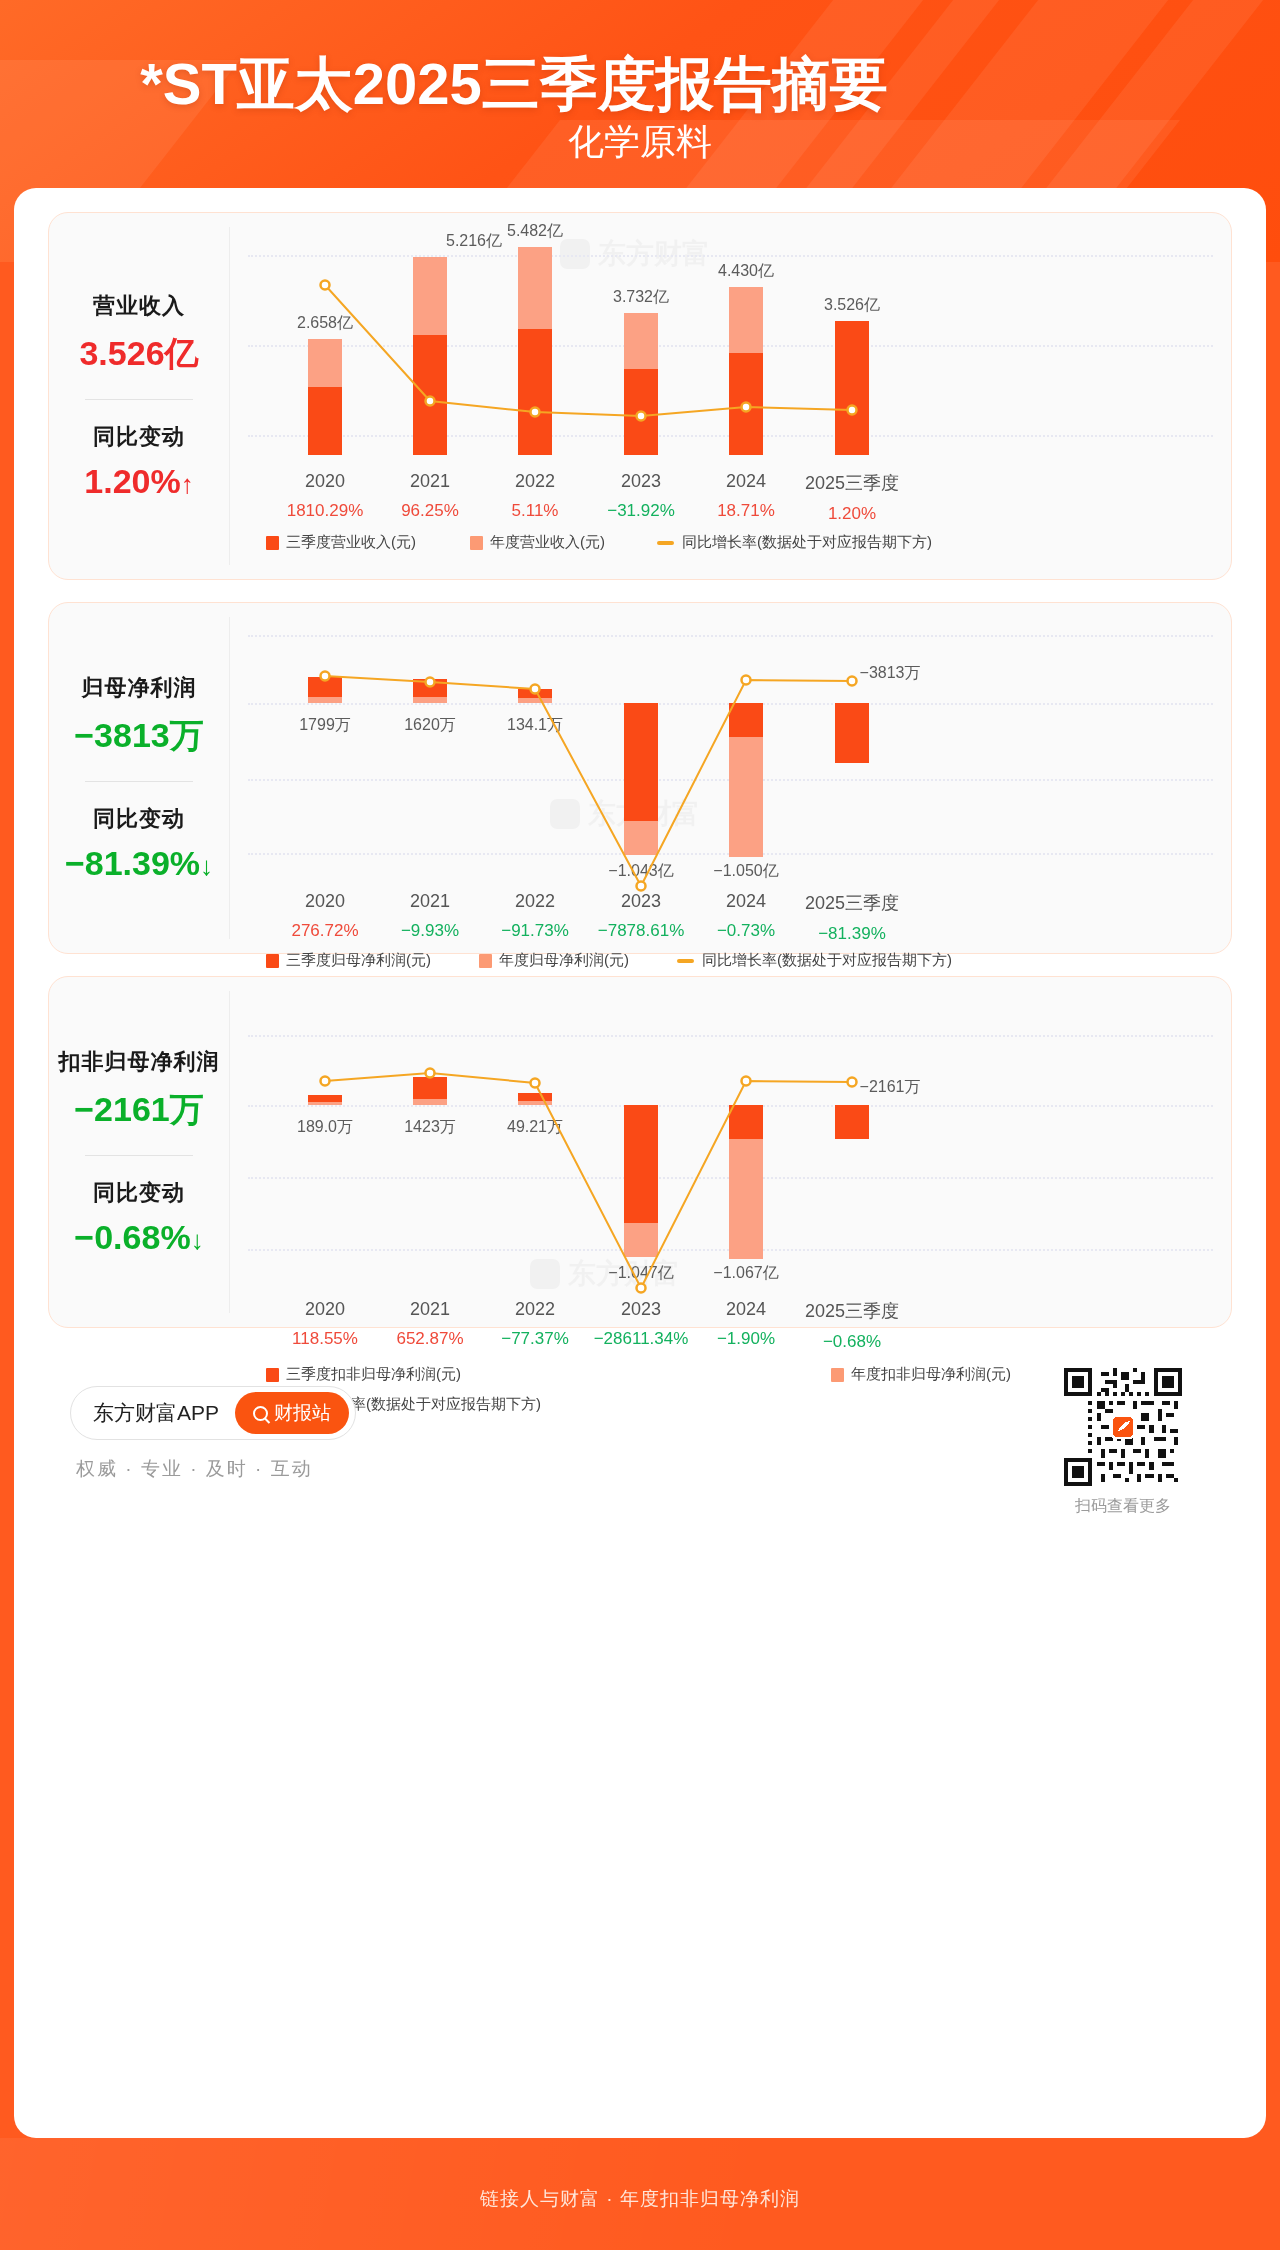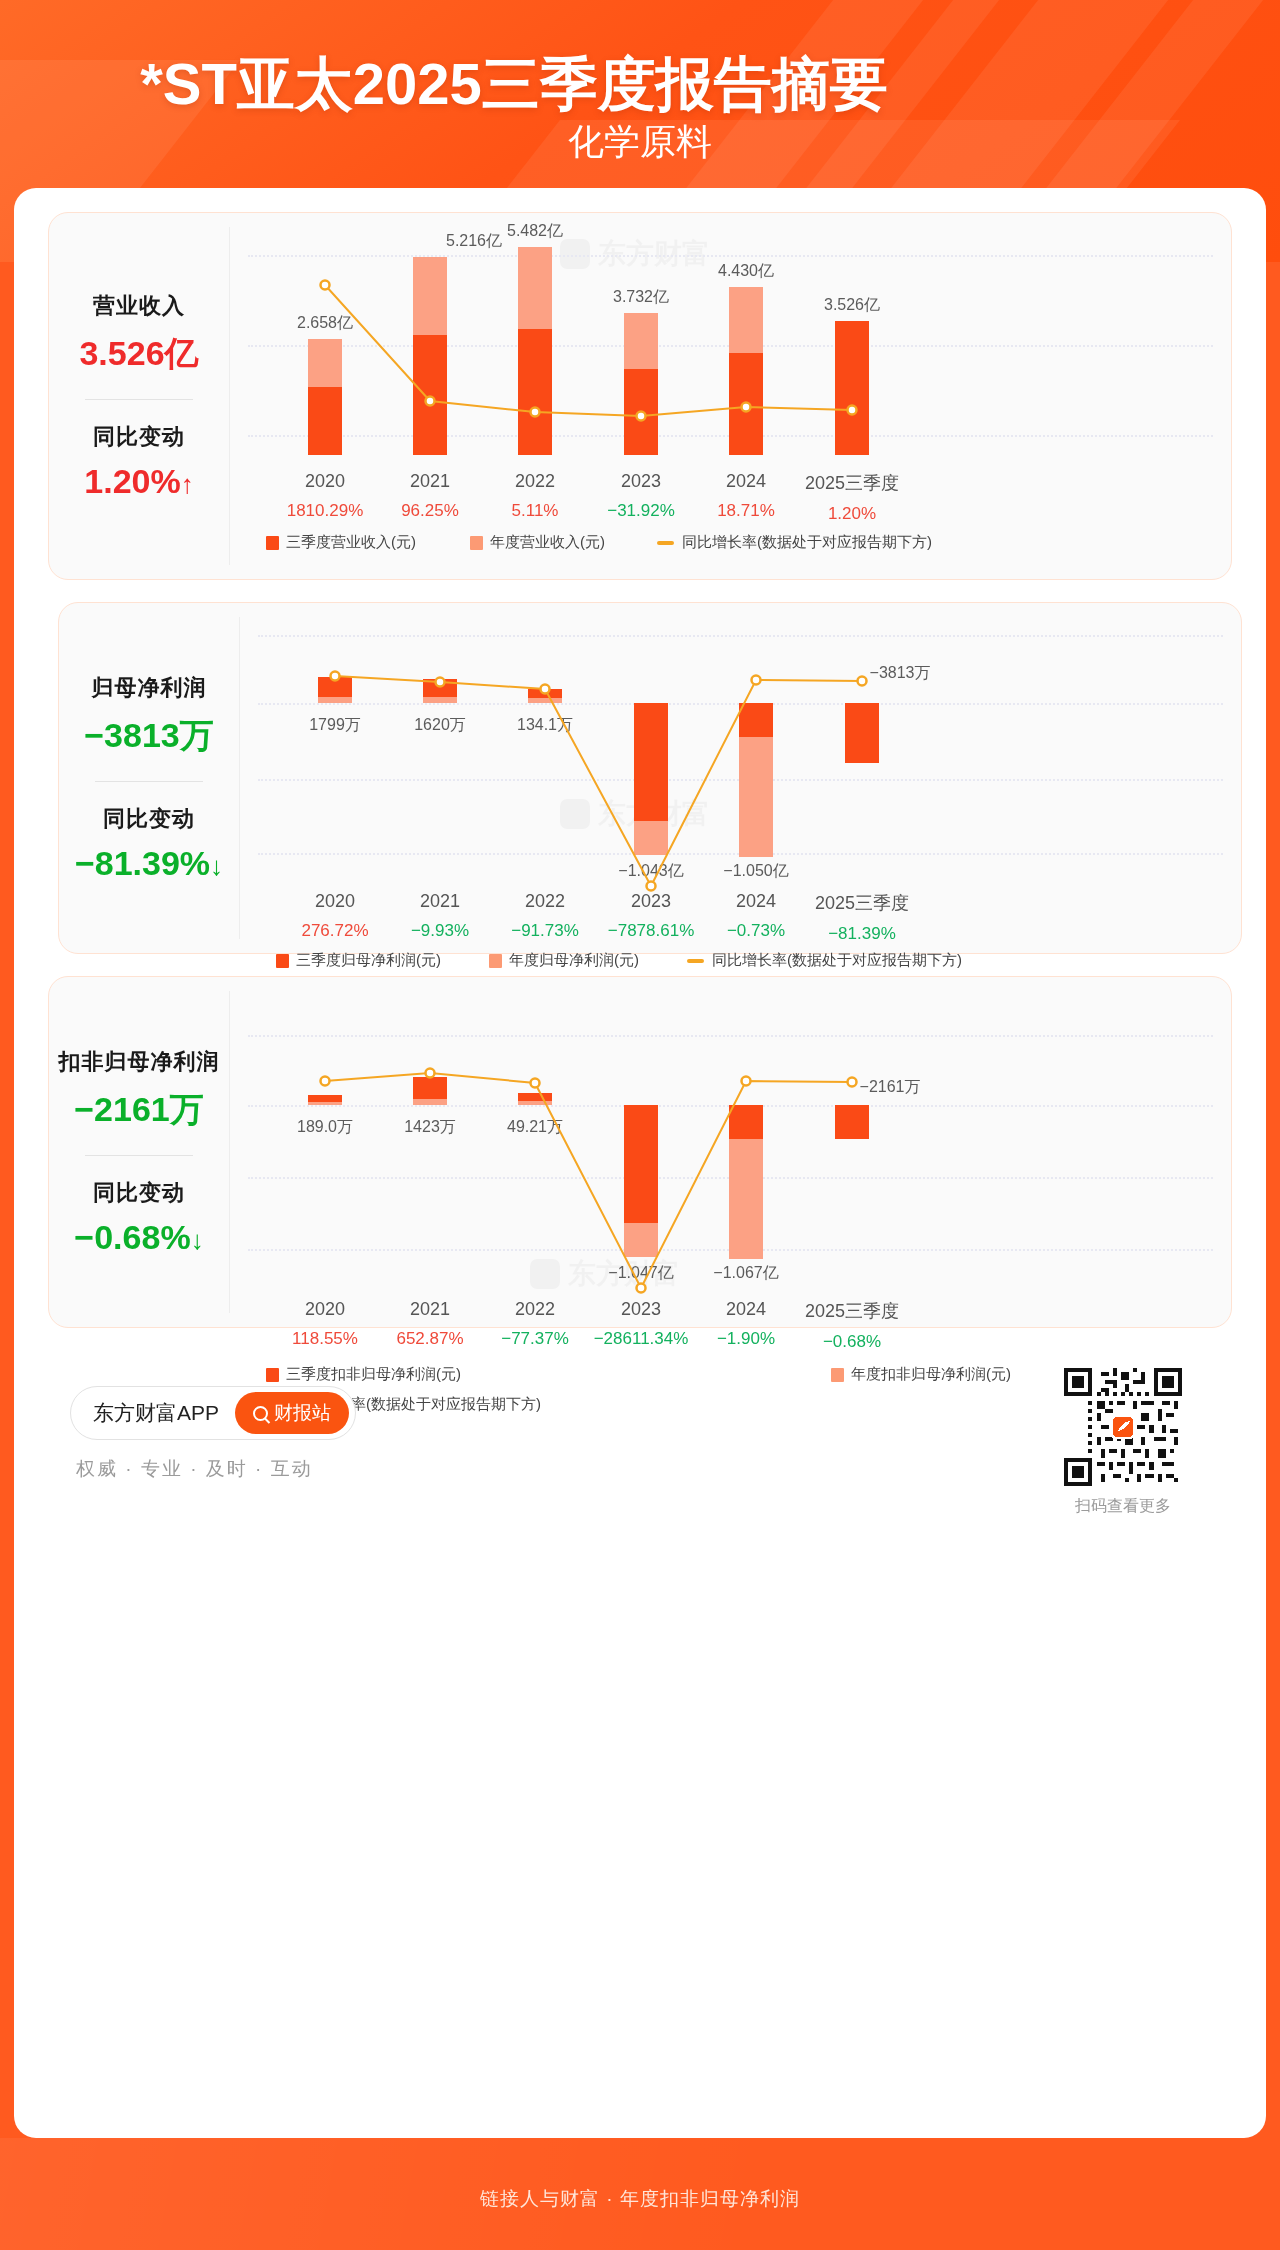--- a/index.html
+++ b/index.html
@@ -43,21 +43,21 @@
     position:absolute; left:14px; top:188px; width:1252px; height:1950px;
     background:#fff; border-radius:22px;
   }
 
   
   .panel {
     position:absolute; left:34px; width:1184px;
     background:#fafafa; border:1px solid #ffe2d2; border-radius:20px;
   }
   #panel1 { top:24px;   height:368px; }
-  #panel2 { top:414px;  height:352px;margin-left:10px; }
+  #panel2 { top:414px;  height:352px; }
   #panel3 { top:788px;  height:352px; }
 
   .panel .side {
     position:absolute; left:0; top:0; width:180px; height:100%;
     display:flex; flex-direction:column; align-items:center; justify-content:center;
   }
   .side .blk { text-align:center; width:100%; }
   .side .lab { font-size:22px; color:#1a1a1a; font-weight:bold; letter-spacing:1px; }
   .side .val { font-size:34px; font-weight:bold; margin-top:10px; letter-spacing:0px; }
   .side .val.red { color:#ef2b2b; }

